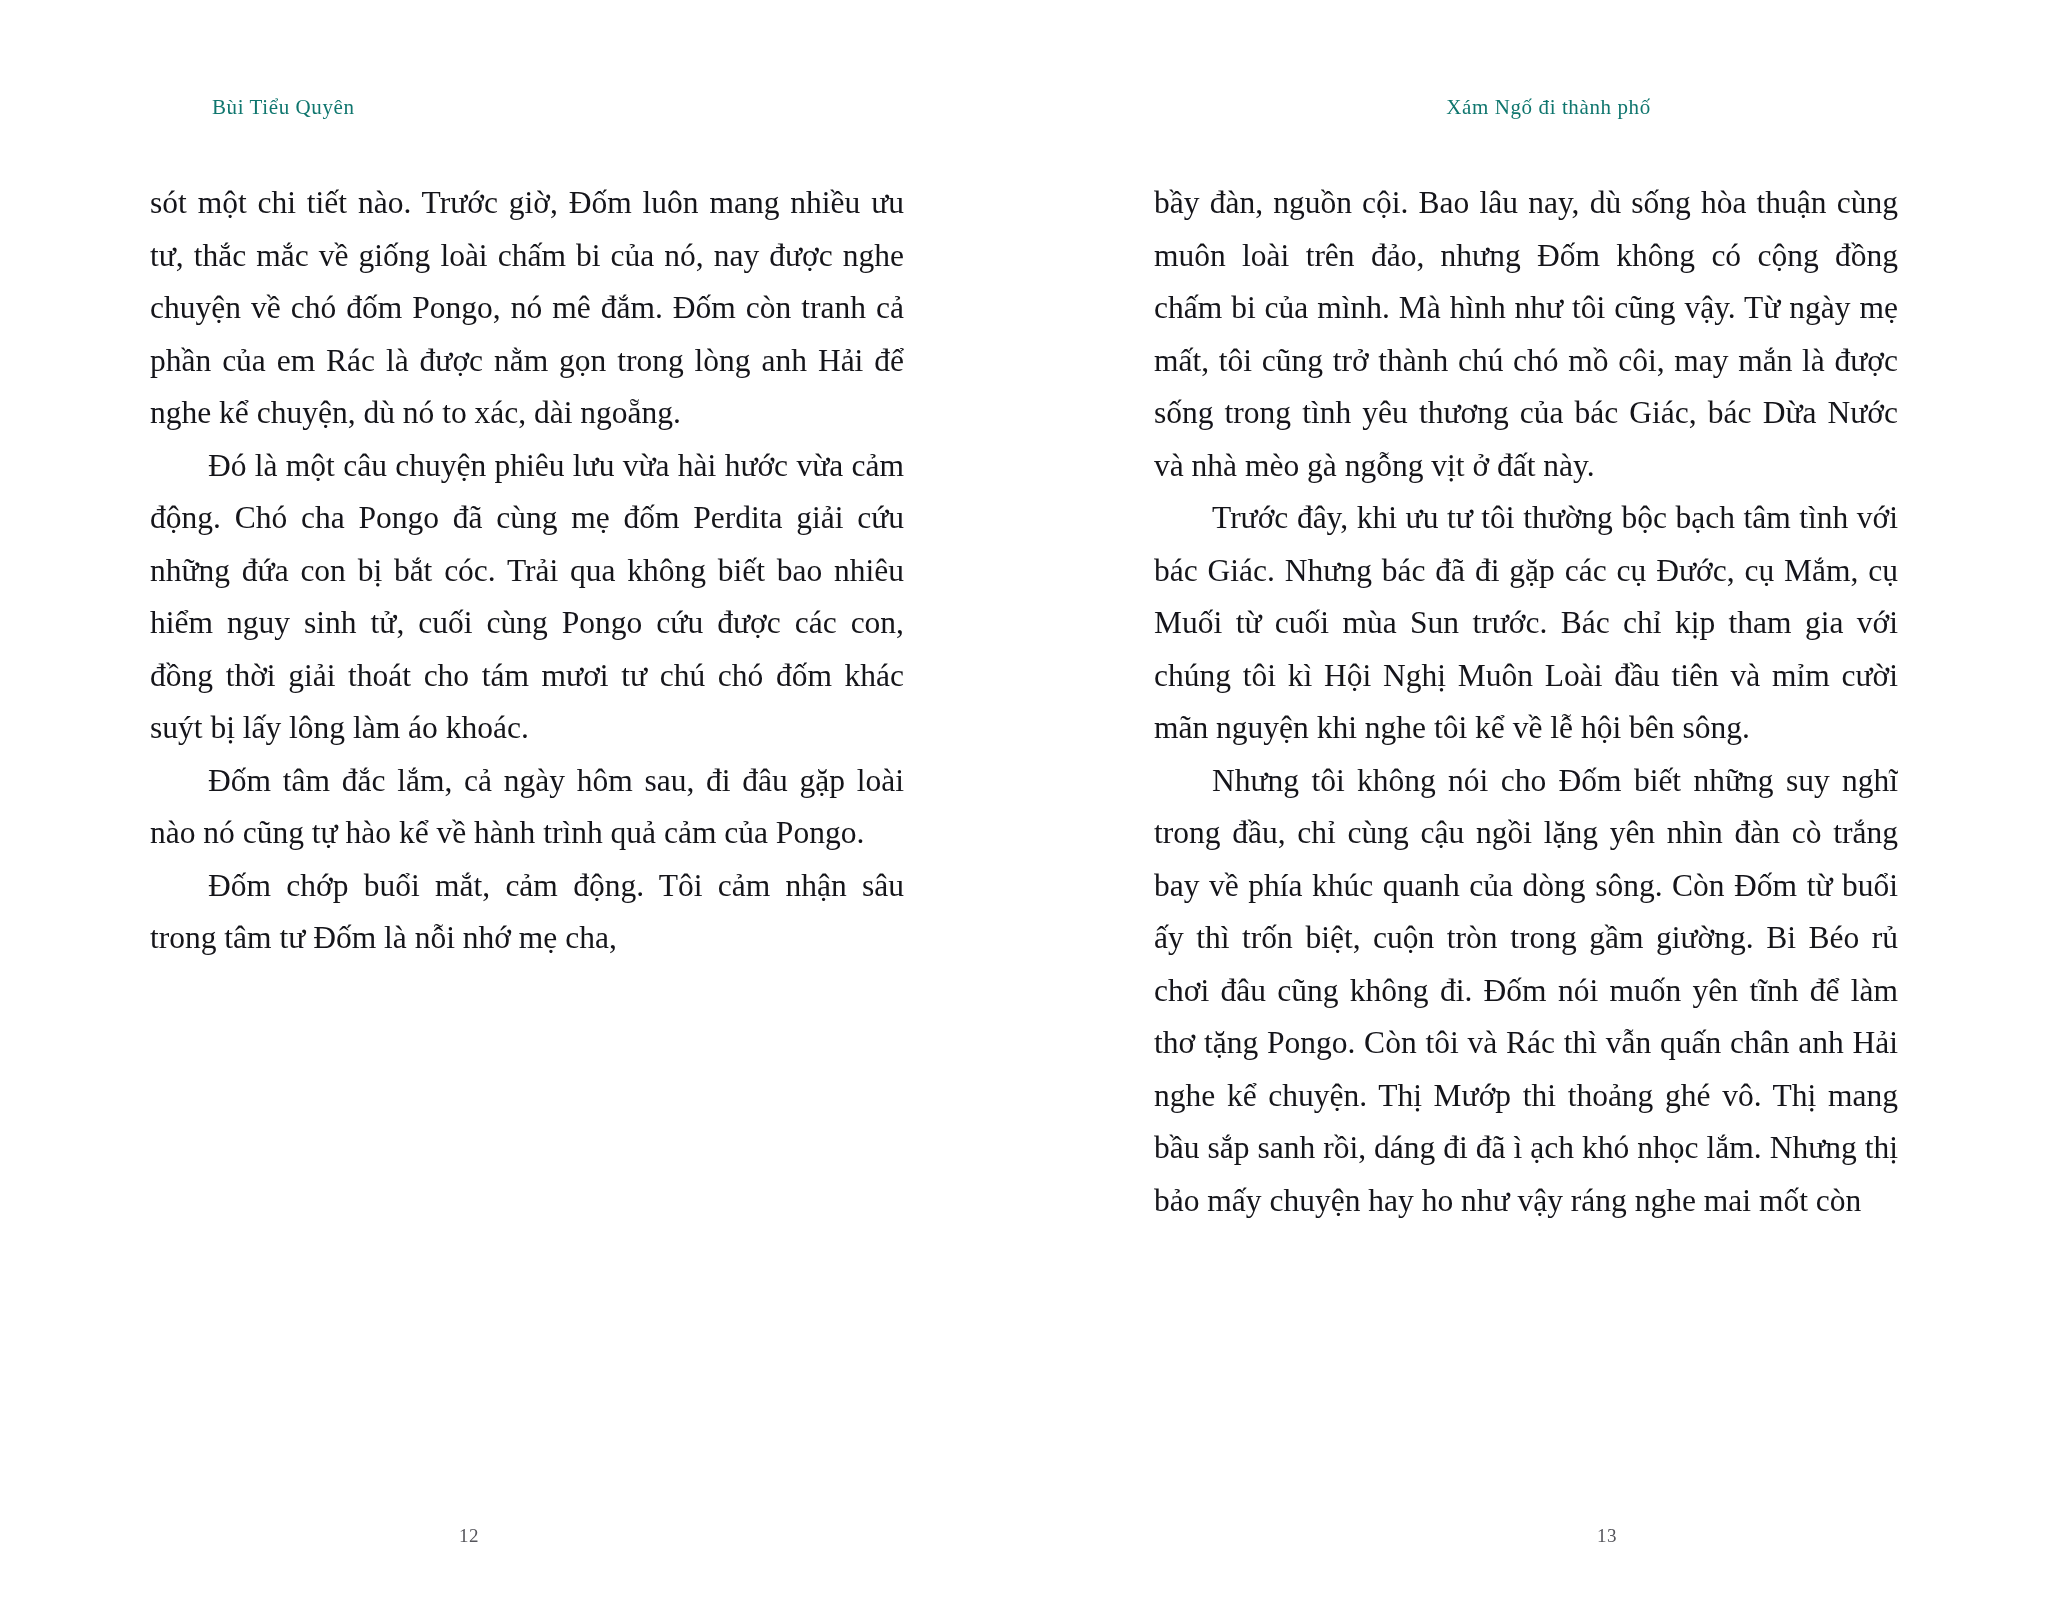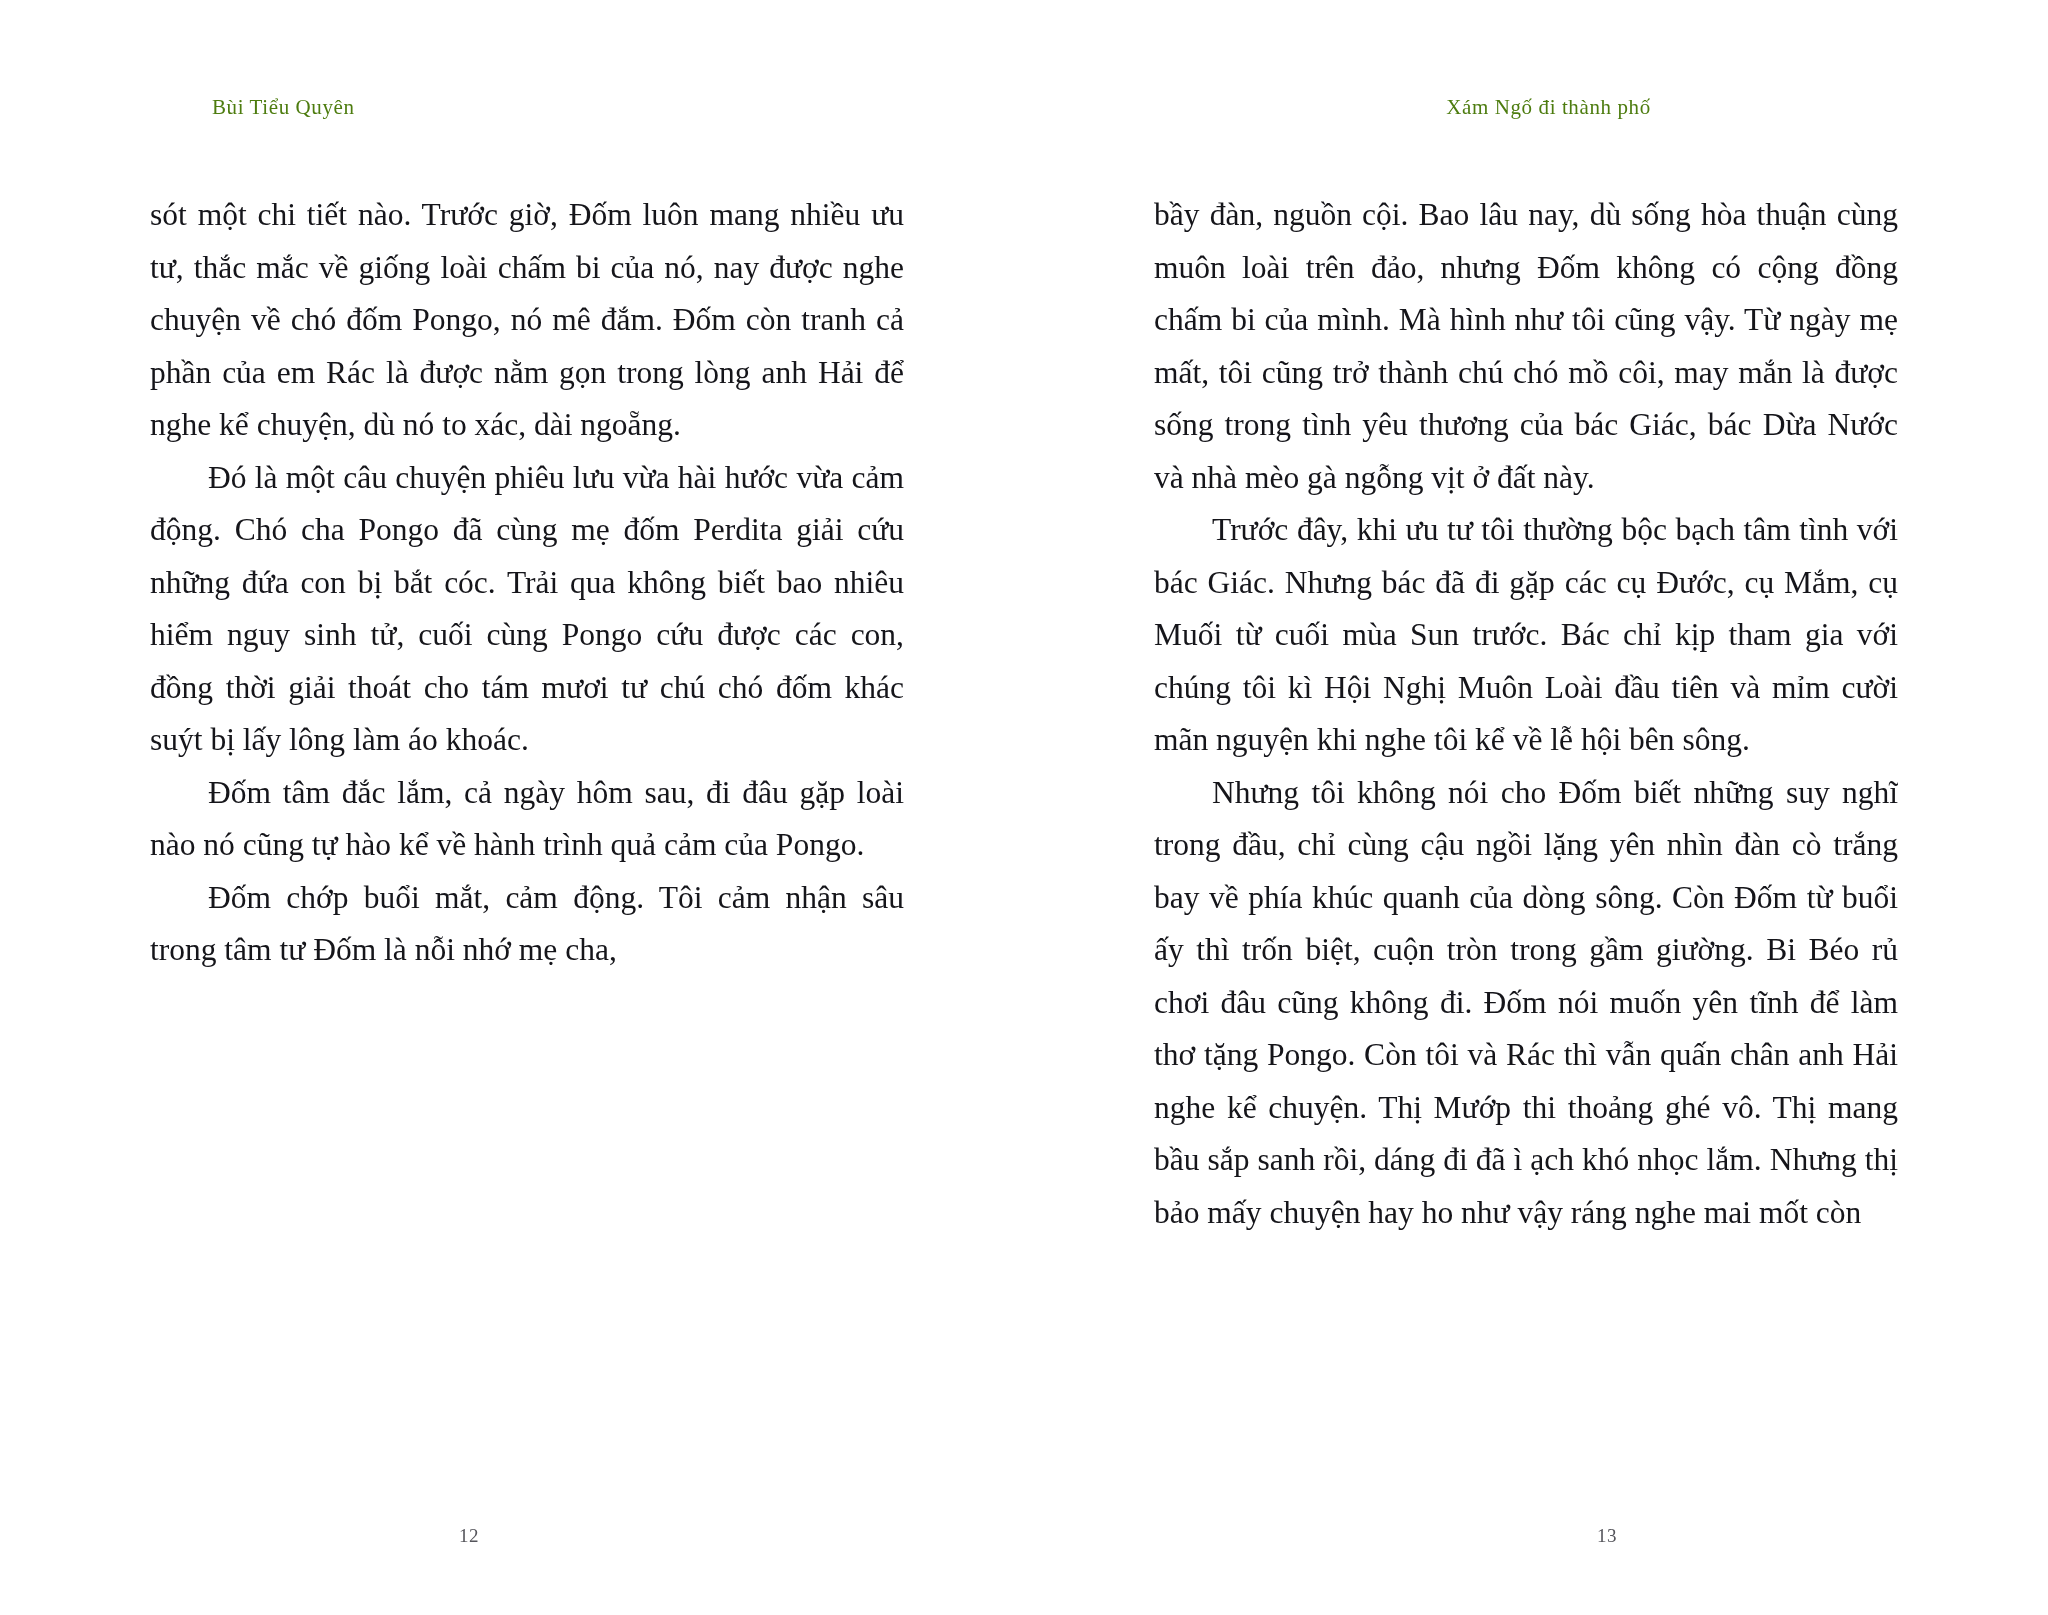--- a/index.html
+++ b/index.html
@@ -31,34 +31,34 @@
     display: flex;
     flex-direction: column;
   }
   .page.right {
     padding: 95px 150px 60px 130px;
   }
   .running-head {
     font-family: "Liberation Serif", serif;
     font-size: 21px;
     letter-spacing: 0.6px;
-    color: #4d7c0f;
+    color: #0f766e;
     height: 40px;
     white-space: nowrap;
   }
   .page.left .running-head {
     text-align: left;
     padding-left: 62px;
   }
   .page.right .running-head {
     text-align: center;
     padding-left: 45px;
   }
   .body-text {
-    margin-top: 54px;
+    margin-top: 42px;
     font-size: 31.5px;
     line-height: 52.5px;
     text-align: justify;
     text-justify: inter-word;
     color: #15151a;
     flex: 1 1 auto;
     overflow: hidden;
   }
   .body-text p {
     margin: 0;

